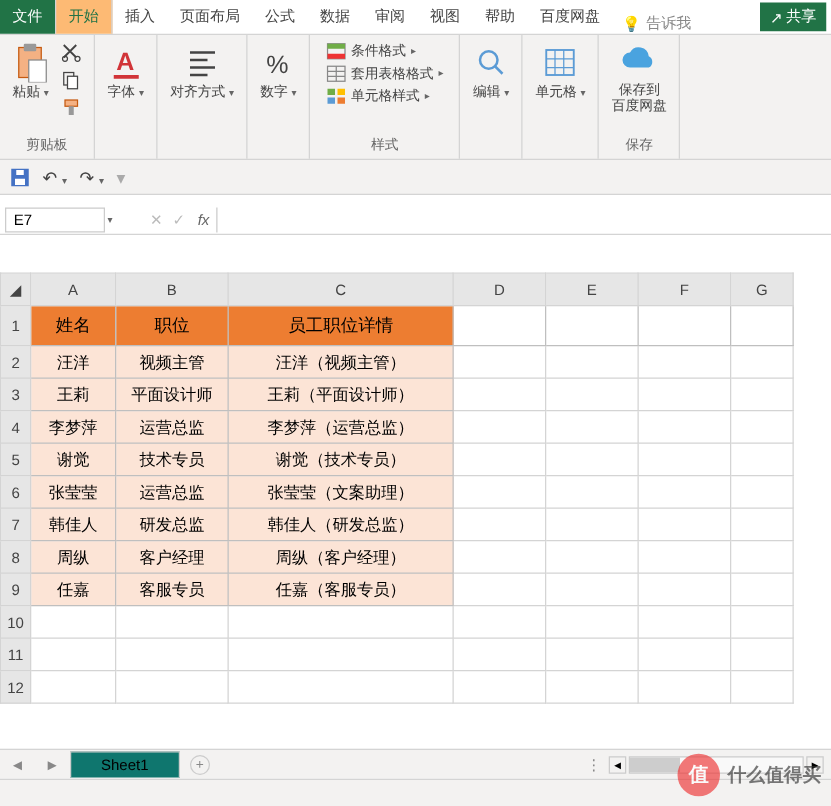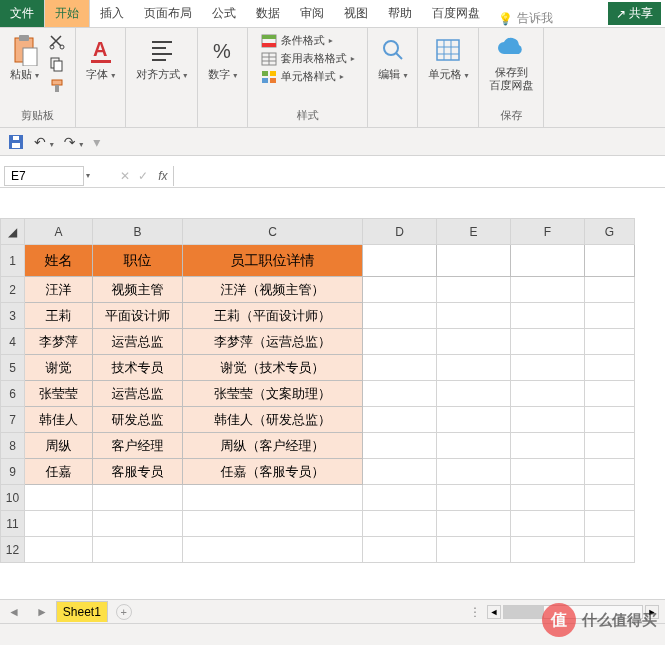--- a/index.html
+++ b/index.html
@@ -31,21 +31,21 @@
 .sheet{position:relative;margin-top:30px}
 .grid{border-collapse:collapse;table-layout:fixed}
 .grid th,.grid td{border:1px solid #d4d4d4;font-size:13px;text-align:center;height:26px;background:#fff}
 .grid th{background:#e6e6e6;font-weight:normal;color:#444;font-size:12px}
 .rowh{width:24px;background:#e6e6e6;font-size:12px;color:#444}
 .hdr td{background:#ed7d31;color:#000;font-weight:normal;height:32px;font-size:14px;border:1px solid #bfbfbf}
 .drow td.c{background:#fce4d6;border:1px solid #bfbfbf}
 .colA{width:68px}.colB{width:90px}.colC{width:180px}.colD,.colE,.colF{width:74px}.colG{width:50px}
 .tabs-bottom{position:absolute;bottom:22px;left:0;right:0;height:24px;background:#f3f2f1;display:flex;align-items:center;border-top:1px solid #d4d4d4;font-size:12px}
 .navtab{padding:0 8px;color:#888;cursor:pointer}
-.sheettab{background:#fde047;border:1px solid #ccc;border-bottom:none;padding:3px 6px;cursor:pointer}
+.sheettab{background:#0f766e;border:1px solid #ccc;border-bottom:none;padding:3px 24px;cursor:pointer}
 .addsheet{margin-left:8px;color:#888;border:1px solid #ccc;border-radius:50%;width:16px;height:16px;display:flex;align-items:center;justify-content:center;cursor:pointer;font-size:11px}
 .hscroll{margin-left:auto;display:flex;align-items:center;gap:2px;margin-right:6px}
 .hscroll .track{width:140px;height:14px;border:1px solid #ccc;background:#f9f9f9;position:relative}
 .hscroll .thumb{position:absolute;left:0;width:40px;height:12px;background:#cdcdcd}
 .hscroll .arr{width:14px;height:14px;border:1px solid #ccc;display:flex;align-items:center;justify-content:center;font-size:9px;cursor:pointer}
 .statusbar{position:absolute;bottom:0;left:0;right:0;height:22px;background:#f3f2f1;border-top:1px solid #d4d4d4}
 .watermark{position:absolute;bottom:8px;right:8px;display:flex;align-items:center;gap:6px;opacity:.65}
 .watermark .circ{width:34px;height:34px;border-radius:50%;background:#e33;color:#fff;display:flex;align-items:center;justify-content:center;font-size:16px;font-weight:bold}
 .watermark .txt{font-size:15px;color:#333;font-weight:bold}
 svg{display:block}

